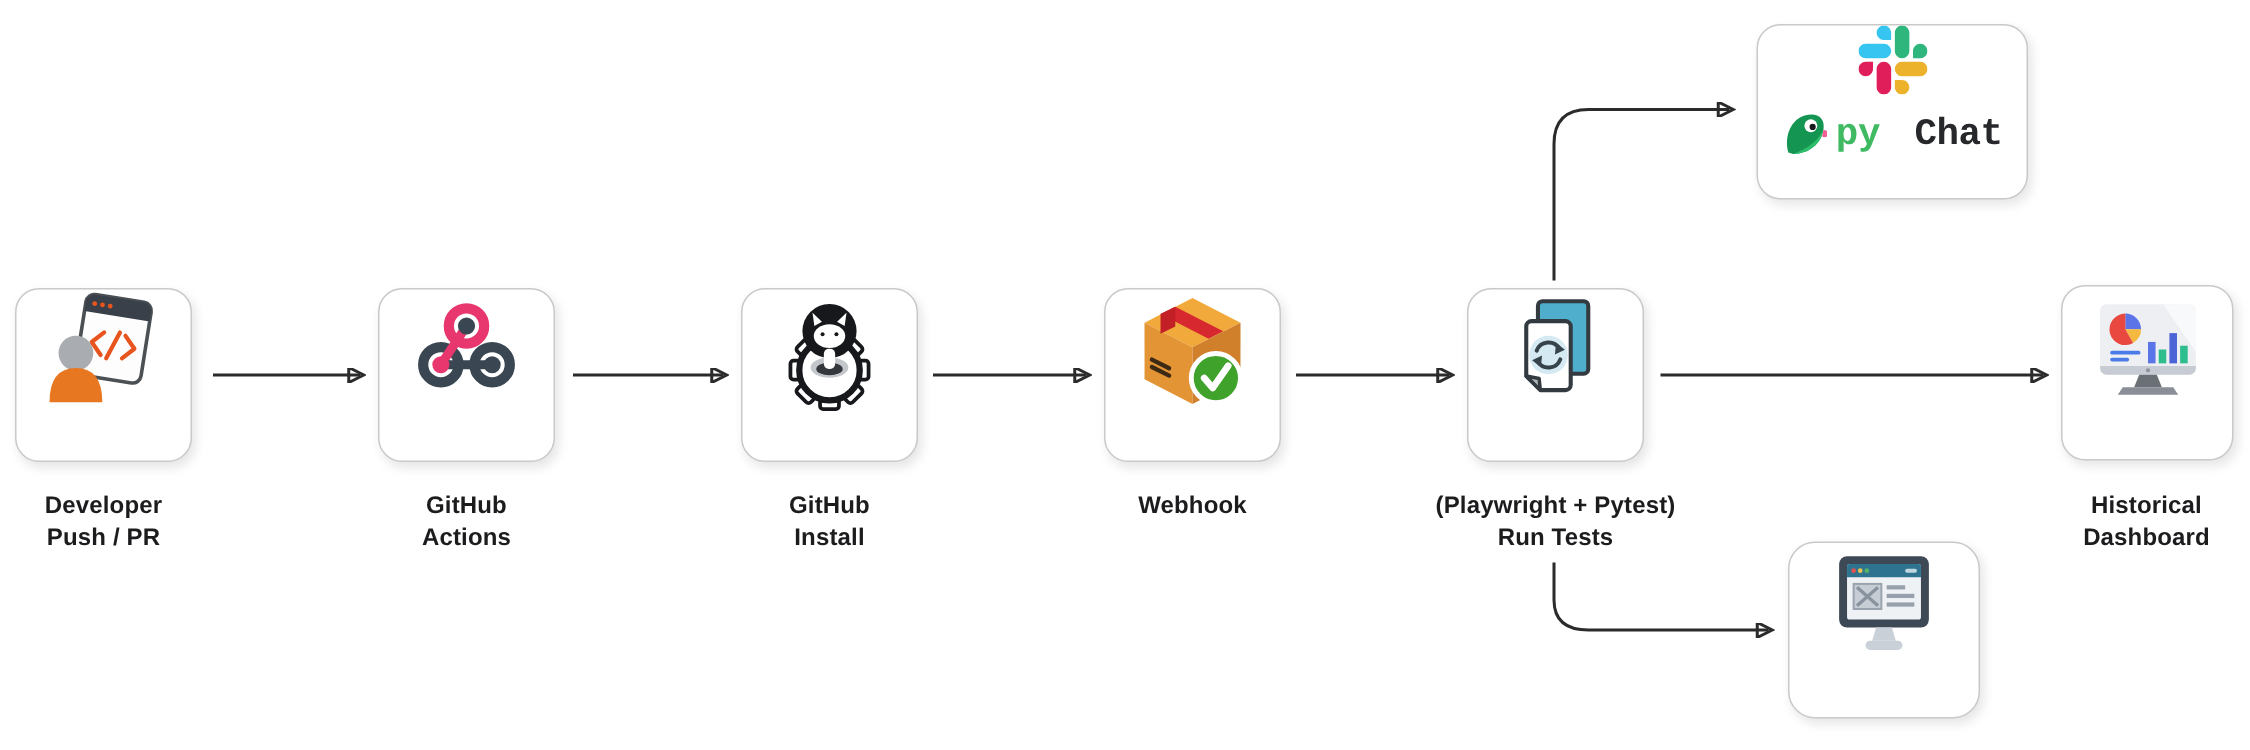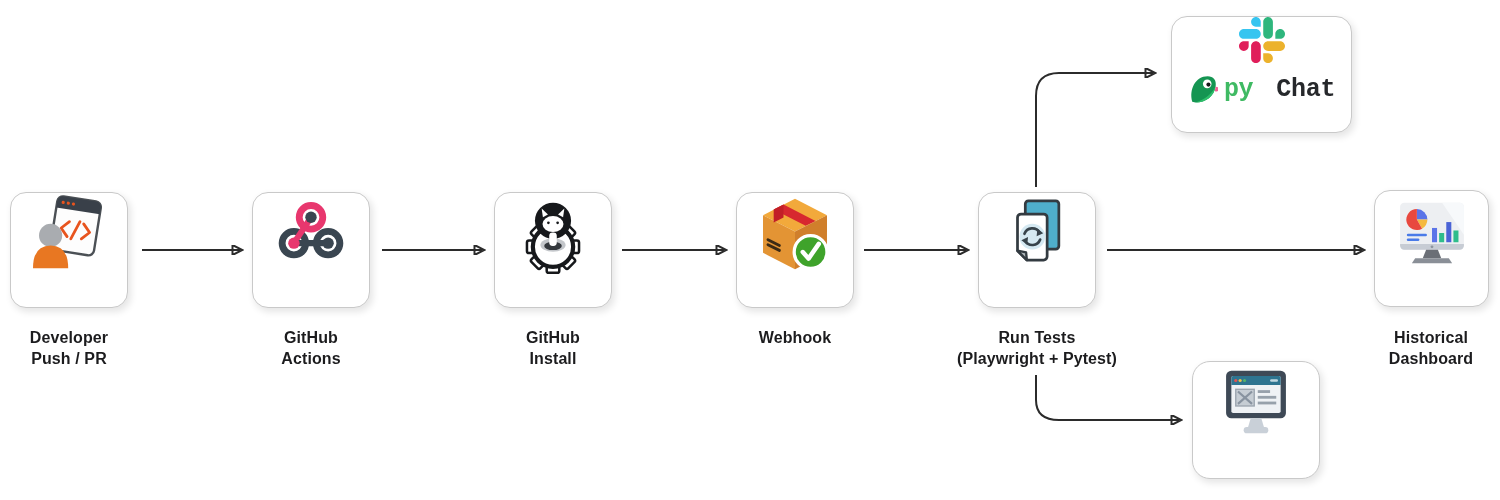--- a/index.html
+++ b/index.html
@@ -135,22 +135,22 @@
       <path d="M29.5 27 H58.5 A4.5 4.5 0 0 1 63 31.5 V81.5 A4.5 4.5 0 0 1 58.5 86 H37 L25 74 V31.5 A4.5 4.5 0 0 1 29.5 27 Z" fill="#ffffff" stroke="#333b41" stroke-width="3.5" stroke-linejoin="round"></path>
       <polygon points="25,74 37,86 36,76" fill="#aeb6ba" stroke="#333b41" stroke-width="3" stroke-linejoin="round"></polygon>
       <circle cx="44" cy="56" r="16.5" fill="#d5e9f2"></circle>
       <path d="M33.9 52.3 A10.8 10.8 0 0 1 53.3 50.6" fill="none" stroke="#37434b" stroke-width="3.4" stroke-linecap="round"></path>
       <polygon points="50.5,45.5 58,51.5 49.5,55.5" fill="#37434b"></polygon>
       <path d="M54.1 59.7 A10.8 10.8 0 0 1 34.7 61.4" fill="none" stroke="#37434b" stroke-width="3.4" stroke-linecap="round"></path>
       <polygon points="37.5,66.5 30,60.5 38.5,56.5" fill="#37434b"></polygon>
     </svg>
   </div>
   <div class="nlabel" style="left:907px;width:260px;">
+    <span>(Playwright + Pytest)</span>
     <span>Run Tests</span>
-    <span>(Playwright + Pytest)</span>
   </div>
 
   <div class="node" style="left:1171px;top:16px;width:181px;height:117px;">
     <div class="pychat-inner">
       <svg width="46" height="46" viewBox="0 0 122.8 122.8">
         <path d="M25.8 77.6c0 7.1-5.8 12.9-12.9 12.9S0 84.7 0 77.6s5.8-12.9 12.9-12.9h12.9v12.9zm6.5 0c0-7.1 5.8-12.9 12.9-12.9s12.9 5.8 12.9 12.9v32.3c0 7.1-5.8 12.9-12.9 12.9s-12.9-5.8-12.9-12.9V77.6z" fill="#E01E5A"></path>
         <path d="M45.2 25.8c-7.1 0-12.9-5.8-12.9-12.9S38.1 0 45.2 0s12.9 5.8 12.9 12.9v12.9H45.2zm0 6.5c7.1 0 12.9 5.8 12.9 12.9s-5.8 12.9-12.9 12.9H12.9C5.8 58.1 0 52.3 0 45.2s5.8-12.9 12.9-12.9h32.3z" fill="#36C5F0"></path>
         <path d="M97 45.2c0-7.1 5.8-12.9 12.9-12.9s12.9 5.8 12.9 12.9-5.8 12.9-12.9 12.9H97V45.2zm-6.5 0c0 7.1-5.8 12.9-12.9 12.9s-12.9-5.8-12.9-12.9V12.9C64.7 5.8 70.5 0 77.6 0s12.9 5.8 12.9 12.9v32.3z" fill="#2EB67D"></path>
         <path d="M77.6 97c7.1 0 12.9 5.8 12.9 12.9s-5.8 12.9-12.9 12.9-12.9-5.8-12.9-12.9V97h12.9zm0-6.5c-7.1 0-12.9-5.8-12.9-12.9s5.8-12.9 12.9-12.9h32.3c7.1 0 12.9 5.8 12.9 12.9s-5.8 12.9-12.9 12.9H77.6z" fill="#ECB22C"></path>
       </svg>

